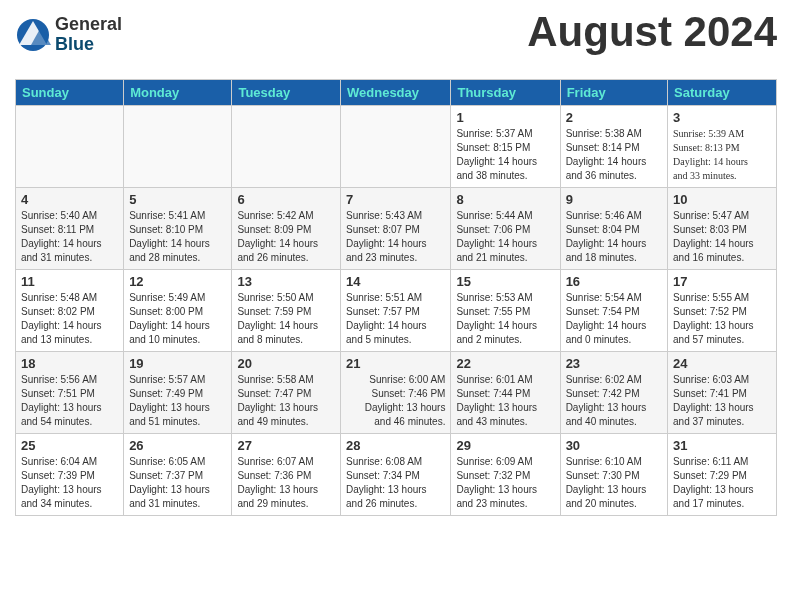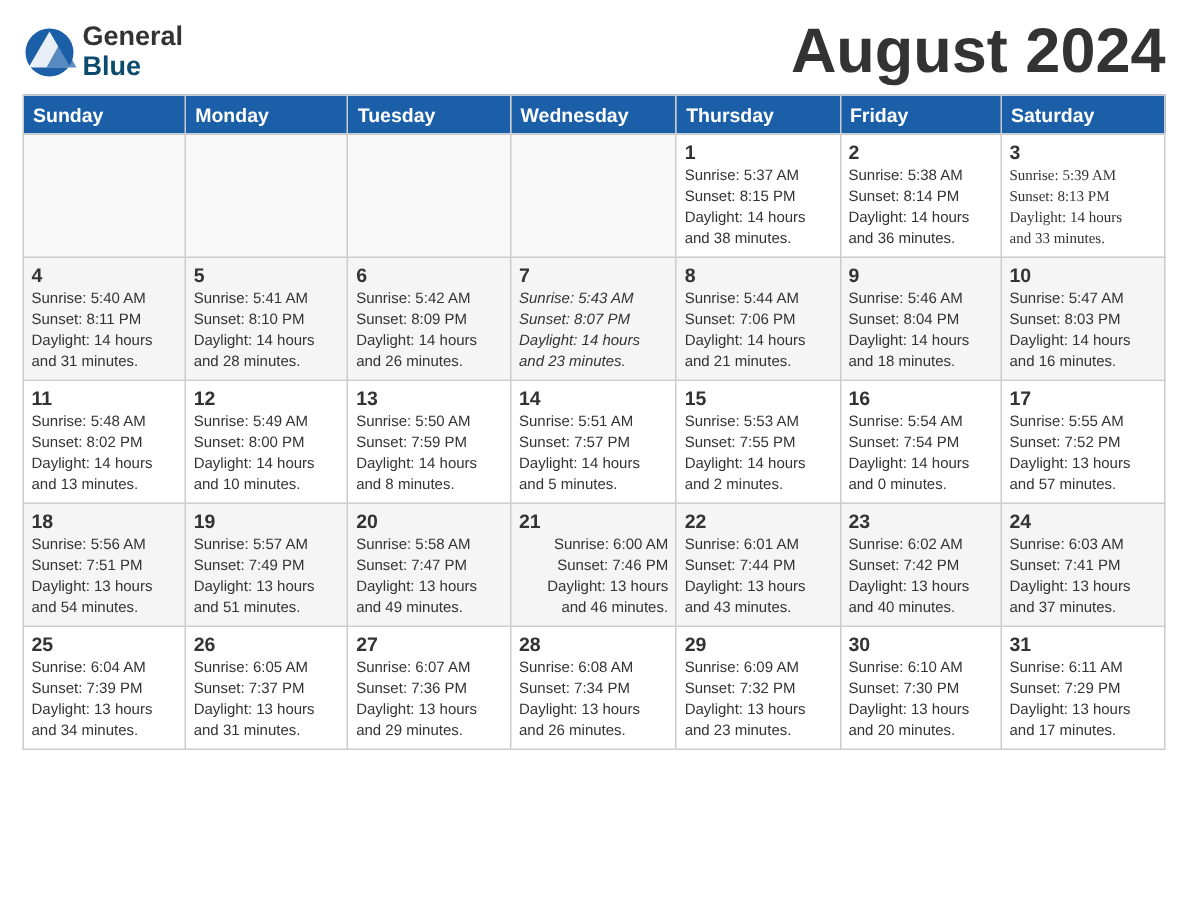--- a/index.html
+++ b/index.html
@@ -6,22 +6,22 @@
     body {
       font-family: Arial, sans-serif;
       background: #fff;
       width: 792px;
       min-height: 612px;
       padding: 10px 15px;
     }
     .header-area {
       display: flex;
       justify-content: space-between;
-      align-items: flex-end;
-      margin-bottom: 8px;
+      align-items: center;
+      margin-bottom: 24px;
     }
     .logo {
       display: flex;
       align-items: center;
       margin-top: 5px;
     }
     .logo-text {
       display: flex;
       flex-direction: column;
       line-height: 1.1;
@@ -54,21 +54,21 @@
       font-size: 16px;
       color: #333;
       margin-top: 2px;
     }
     table {
       width: 100%;
       border-collapse: collapse;
     }
     thead th {
       background-color: #1a5fa8;
-      color: #ffffff;
+      color: #5eead4;
       font-size: 13px;
       font-weight: bold;
       padding: 5px 6px;
       text-align: left;
       border: 1px solid #ccc;
     }
     tbody td {
       border: 1px solid #ccc;
       vertical-align: top;
       padding: 4px 5px;
@@ -173,21 +173,21 @@
         </td>
         <td>
           <span class="day-number">6</span>
           <div class="day-info" style="white-space: pre-line;">Sunrise: 5:42 AM
 Sunset: 8:09 PM
 Daylight: 14 hours
 and 26 minutes.</div>
         </td>
         <td>
           <span class="day-number">7</span>
-          <div class="day-info" style="white-space: pre-line; font-style: italic;">Sunrise: 5:43 AM
+          <div class="day-info" style="white-space: pre-line;">Sunrise: 5:43 AM
 Sunset: 8:07 PM
 Daylight: 14 hours
 and 23 minutes.</div>
         </td>
         <td>
           <span class="day-number">8</span>
           <div class="day-info" style="white-space: pre-line;">Sunrise: 5:44 AM
 Sunset: 7:06 PM
 Daylight: 14 hours
 and 21 minutes.</div>

